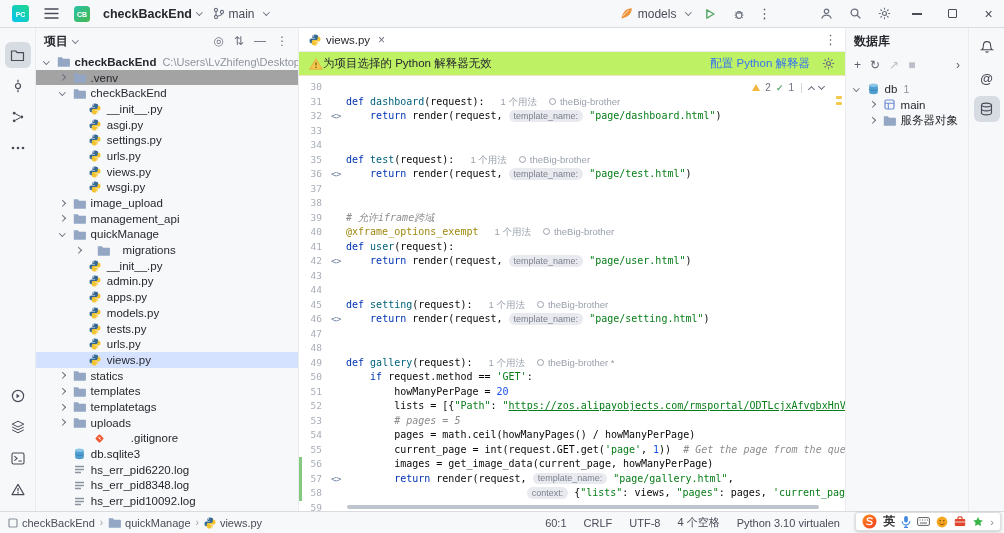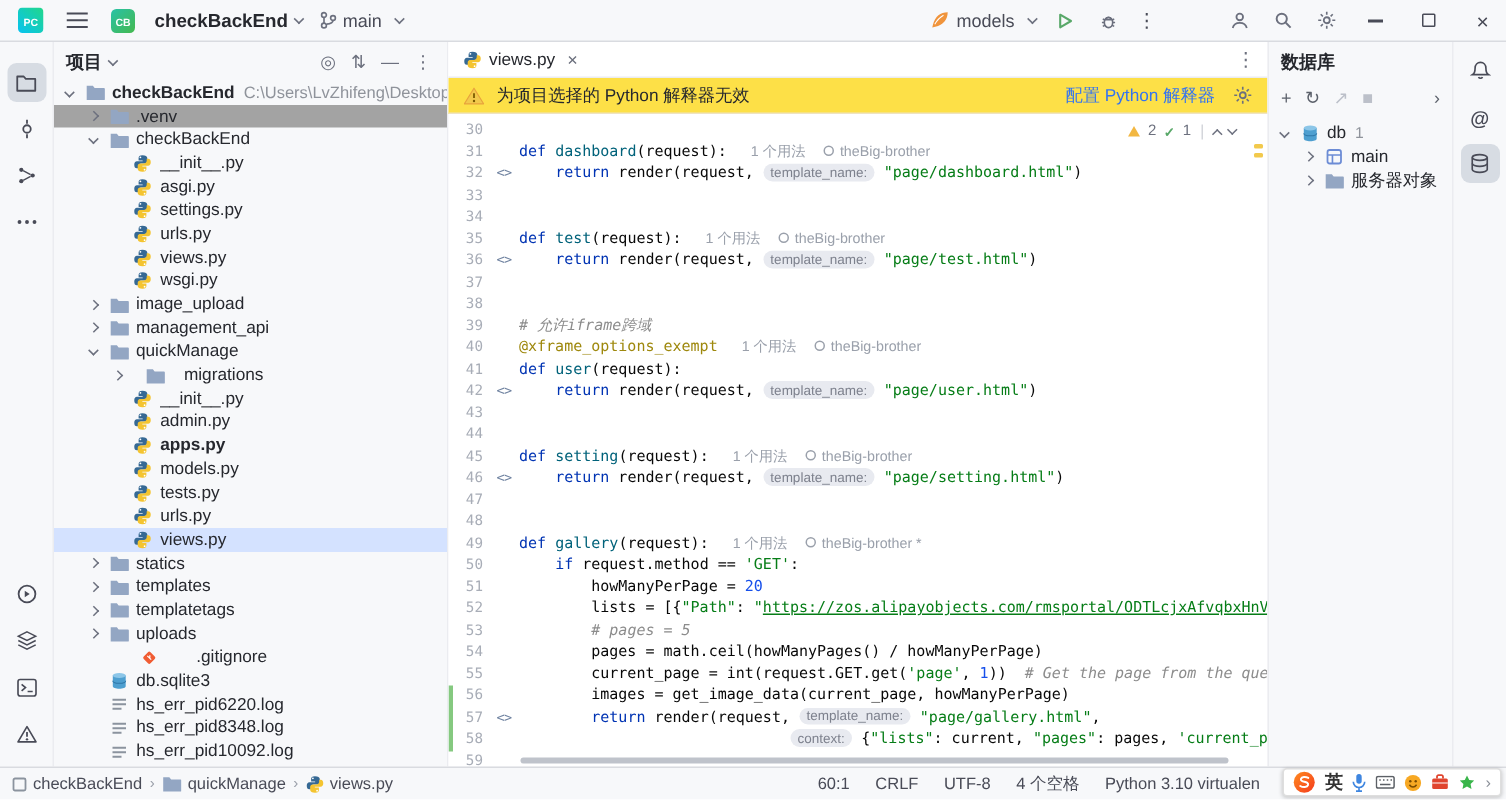--- a/index.html
+++ b/index.html
@@ -49,21 +49,21 @@
   .chev.open{transform:rotate(45deg);margin-top:-2px}
   .chev-sp{width:13.8px;flex:none}
 
   
   #editor{position:absolute;top:28px;left:299px;right:159px;bottom:22px;background:#fff}
   .tabbar{height:24px;border-bottom:1px solid #ebecf0;display:flex;align-items:center;background:#fff;padding-right:8px}
   .tab{display:flex;align-items:center;gap:5px;height:100%;padding:0 8px 0 10px;font-size:11.5px}
   .tab-ico{display:flex}
   .tab-close{color:#6c707e;font-size:12px;margin-left:3px}
   .tab-kebab{margin-left:auto;color:#6c707e;font-size:13px}
-  .banner{height:24px;background:#fde047;border-bottom:1px solid #efe3c0;display:flex;align-items:center;gap:8px;padding:0 10px;font-size:11.5px;color:#26282e}
+  .banner{height:24px;background:#bef264;border-bottom:1px solid #efe3c0;display:flex;align-items:center;padding:0 10px;font-size:11.5px;color:#26282e}
   .banner-right{margin-left:auto;display:flex;align-items:center;gap:12px}
   .banner-link{color:#3574f0;font-size:11.5px;text-decoration:none;cursor:pointer}
   .banner-gear{color:#6c707e;display:flex}
   #code{position:absolute;top:50px;left:0;right:0;bottom:0;overflow:hidden;padding-top:2px}
   .cline{display:flex;height:14.5px;position:relative;font-family:"DejaVu Sans Mono",monospace;font-size:10px;line-height:14.5px}
   .ln{width:32px;flex:none;text-align:right;padding-right:9px;color:#a8adb7;font-size:9.5px}
   .gm{width:15px;flex:none;color:#6f82a0;font-size:9px;letter-spacing:-.5px}
   .ctext{white-space:pre;overflow:hidden;flex:1}
   .tk-kw{color:#0033b3}
   .tk-fn{color:#00627a}
@@ -437,21 +437,21 @@
         <span class="ticon">
           <svg width="12" height="12" viewBox="0 0 12 12">
             <path d="M6 .5c-2 0-2.6.9-2.6 1.9V4h2.7v.5H2.3C1.2 4.5.5 5.3.5 6.8c0 1.6.6 2.4 1.7 2.4h1V7.8c0-1 .9-1.8 1.9-1.8h2.5c.9 0 1.6-.7 1.6-1.6V2.4C9.2 1.3 8 .5 6 .5z" fill="#366994"></path>
             <path d="M6 11.5c2 0 2.6-.9 2.6-1.9V8H5.9v-.5h3.8c1.1 0 1.8-.8 1.8-2.3 0-1.6-.6-2.4-1.7-2.4h-1v1.4c0 1-.9 1.8-1.9 1.8H4.4c-.9 0-1.6.7-1.6 1.6v2.1c0 1.1 1.2 1.8 3.2 1.8z" fill="#f4c430"></path>
             <circle cx="4.6" cy="1.9" r=".6" fill="#fff"></circle>
             <circle cx="7.4" cy="10.1" r=".6" fill="#fff"></circle>
           </svg>
         </span>
         <span class="tlabel">admin.py</span>
       </div>
-      <div class="trow" style="padding-left: 38px; font-weight: bold;">
+      <div class="trow" style="padding-left: 38px;">
         <span class="chev-sp"></span>
         <span class="ticon">
           <svg width="12" height="12" viewBox="0 0 12 12">
             <path d="M6 .5c-2 0-2.6.9-2.6 1.9V4h2.7v.5H2.3C1.2 4.5.5 5.3.5 6.8c0 1.6.6 2.4 1.7 2.4h1V7.8c0-1 .9-1.8 1.9-1.8h2.5c.9 0 1.6-.7 1.6-1.6V2.4C9.2 1.3 8 .5 6 .5z" fill="#366994"></path>
             <path d="M6 11.5c2 0 2.6-.9 2.6-1.9V8H5.9v-.5h3.8c1.1 0 1.8-.8 1.8-2.3 0-1.6-.6-2.4-1.7-2.4h-1v1.4c0 1-.9 1.8-1.9 1.8H4.4c-.9 0-1.6.7-1.6 1.6v2.1c0 1.1 1.2 1.8 3.2 1.8z" fill="#f4c430"></path>
             <circle cx="4.6" cy="1.9" r=".6" fill="#fff"></circle>
             <circle cx="7.4" cy="10.1" r=".6" fill="#fff"></circle>
           </svg>
         </span>
         <span class="tlabel">apps.py</span>
@@ -767,21 +767,21 @@
         <div class="cline">
           <i class="chg"></i>
           <span class="ln">57</span>
           <span class="gm">&lt;&gt;</span>
           <span class="ctext"><span class="tk-txt">        </span><span class="tk-kw">return</span><span class="tk-txt"> render(request, </span><span class="tk-pill">template_name:</span><span class="tk-str"> "page/gallery.html"</span><span class="tk-txt">,</span></span>
         </div>
         <div class="cline">
           <i class="chg"></i>
           <span class="ln">58</span>
           <span class="gm"></span>
-          <span class="ctext"><span class="tk-txt">                              </span><span class="tk-pill">context:</span><span class="tk-txt"> {</span><span class="tk-str">"lists"</span><span class="tk-txt">: current, </span><span class="tk-str">"pages"</span><span class="tk-txt">: pages, </span><span class="tk-str">'current_page'</span></span>
+          <span class="ctext"><span class="tk-txt">                              </span><span class="tk-pill">context:</span><span class="tk-txt"> {</span><span class="tk-str">"lists"</span><span class="tk-txt">: views, </span><span class="tk-str">"pages"</span><span class="tk-txt">: pages, </span><span class="tk-str">'current_page'</span></span>
         </div>
         <div class="cline">
           <span class="ln">59</span>
           <span class="gm"></span>
           <span class="ctext"></span>
         </div>
       </div>
     <div class="inspect">
       <span class="iw-warn"></span>
       <span>2</span>

